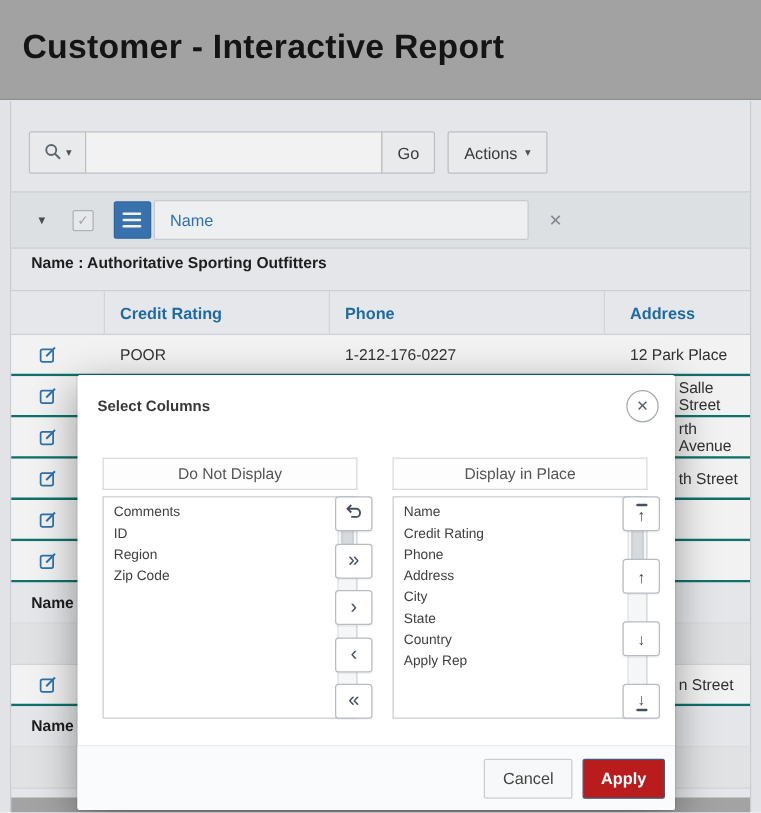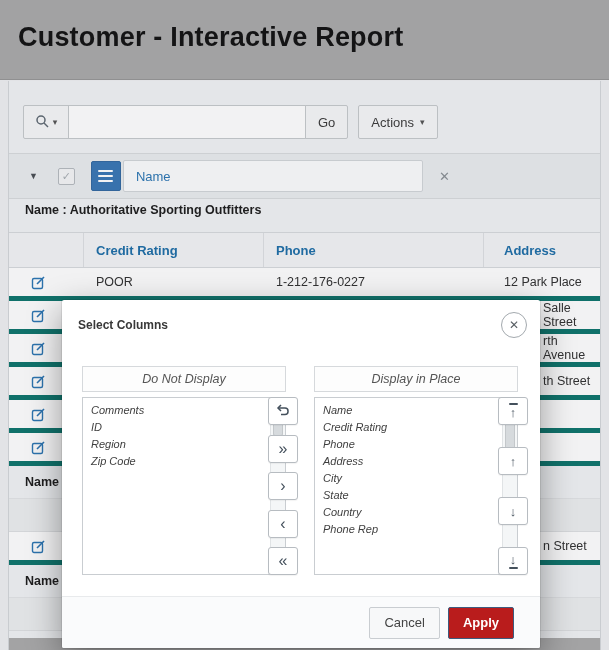--- a/index.html
+++ b/index.html
@@ -31,21 +31,21 @@
   .filter-edit { margin-left:16px; width:30px; height:30px; background:#3a78b5; border:1px solid #336aa2; border-radius:2px; display:flex; flex-direction:column; align-items:center; justify-content:center; gap:3px; cursor:pointer; }
   .filter-edit .bar { width:15px; height:2px; background:#fff; border-radius:1px; }
   .filter-value { margin-left:2px; width:300px; height:32px; background:#fbfcfd; border:1px solid #d2d6d9; border-radius:2px; display:flex; align-items:center; padding:0 12px; font-size:13px; color:#2d77b4; cursor:pointer; }
   .filter-x { margin-left:16px; font-size:13px; color:#8a9095; cursor:pointer; }
 
   
   .break1 { position:absolute; top:122px; left:16px; font-size:12.5px; font-weight:bold; color:#1e1e1e; }
 
   
   .table { position:absolute; top:151px; left:0; right:0; }
-  .trow { display:flex; height:33px; background:#fff; border-bottom:5px solid #0f766e; }
+  .trow { display:flex; height:33px; background:#fff; border-bottom:2px solid #0f766e; }
   .thead { height:36px; background:#f3f4f6; border-top:1px solid #d7dadd; border-bottom:1px solid #d7dadd; }
   .c0 { width:75px; display:flex; align-items:center; padding-left:22px; }
   .c1 { width:180px; display:flex; align-items:center; padding-left:12px; }
   .c2 { width:220px; display:flex; align-items:center; padding-left:12px; }
   .c3 { flex:1; display:flex; align-items:center; padding-left:20px; }
   .thead .c0, .thead .c1, .thead .c2, .thead .c3 { border-right:1px solid #dde0e3; }
   .thead .c3 { border-right:none; }
   .th-label { font-size:13px; font-weight:600; color:#1f6fa8; cursor:pointer; }
   .cell-text { font-size:12.5px; color:#333; }
   .frag .c3 { padding-left:59px; }
@@ -56,38 +56,38 @@
   .bottom-bar { position:absolute; left:0; right:0; bottom:0; height:12px; background:#acacac; }
 
   
   .overlay { position:absolute; inset:0; background:rgba(30,40,50,0.06); }
   .dialog { position:absolute; left:62px; top:300px; width:478px; height:348px; background:#fff; border-radius:2px; box-shadow:0 10px 34px rgba(0,0,0,0.38), 0 0 0 1px rgba(0,0,0,0.08); }
   .dlg-head { position:absolute; top:0; left:0; right:0; height:50px; }
   .dlg-title { position:absolute; left:16px; top:0; line-height:50px; font-size:12px; font-weight:600; color:#383838; }
   .dlg-close { position:absolute; right:13px; top:12px; width:26px; height:26px; border:1px solid #a3a9ae; border-radius:50%; background:#fff; color:#5a6065; font-size:12px; display:flex; align-items:center; justify-content:center; cursor:pointer; }
   .dlg-body { position:absolute; top:50px; left:0; right:0; bottom:52px; }
 
-  .lbox { position:absolute; width:204px; top:16px;font-style:italic; }
+  .lbox { position:absolute; width:204px; top:16px; }
   .lbox-left { left:20px; } .lbox-right { left:252px; }
   .lbox-label { height:26px; border:1px solid #d6d9dc; background:#fdfdfd; font-size:12.5px; color:#555; text-align:center; line-height:24px; }
   .lbox-list { margin-top:5px; height:178px; border:1px solid #c9cdd1; background:#fff; position:relative; padding:4px 20px 4px 0; overflow:hidden; }
   .litem { font-size:11px; color:#3f3f3f; padding:0 8px; line-height:17px; cursor:pointer; white-space:nowrap; }
   .sb { position:absolute; top:0; right:0; bottom:0; width:15px; background:#f4f6f7; border-left:1px solid #e0e3e5; cursor:pointer; }
   .sb-up, .sb-down { position:absolute; left:0; width:14px; text-align:center; font-size:6.5px; color:#868c92; }
   .sb-up { top:2px; } .sb-down { bottom:2px; }
   .sb-thumb { position:absolute; left:2px; width:10px; background:#d6dadd; border:1px solid #c3c7ca; border-radius:2px; }
 
   .midcol { position:absolute; left:206px; top:47px; height:178px; display:flex; flex-direction:column; justify-content:space-between; }
   .rightcol { position:absolute; left:436px; top:47px; height:178px; display:flex; flex-direction:column; justify-content:space-between; }
   .btn-sq { width:30px; height:28px; border:1px solid #b7bcc1; border-radius:3px; background:#fff; color:#44505c; display:flex; align-items:center; justify-content:center; font-size:16px; line-height:1; cursor:pointer; box-shadow:0 1px 1px rgba(0,0,0,0.05); }
   .btn-sq .small-arrow { font-size:13px; }
   .stack { display:flex; flex-direction:column; align-items:center; gap:1px; }
   .hbar { width:9px; height:2px; background:#44505c; border-radius:1px; }
 
-  .dlg-foot { position:absolute; bottom:0; left:0; right:0; height:52px; background:#fafbfc; border-top:1px solid #e8eaec; border-radius:0 0 2px 2px; display:flex; align-items:center; justify-content:flex-end; gap:8px; padding-right:26px; }
+  .dlg-foot { position:absolute; bottom:0; left:0; right:0; height:52px; background:#fafbfc; border-top:1px solid #e8eaec; border-radius:0 0 2px 2px; display:flex; align-items:center; justify-content:flex-end; gap:8px; padding-right:8px; }
   .cancel-btn { height:32px; padding:0 14px; background:#f7f8f9; border:1px solid #c9cdd1; border-radius:2px; font-size:13px; color:#444; display:flex; align-items:center; cursor:pointer; }
   .apply-btn { height:32px; padding:0 14px; background:#b91c1c; border:1px solid #3d5b7e; border-radius:2px; font-size:13px; font-weight:bold; color:#fff; display:flex; align-items:center; cursor:pointer; }
 </style>
 </head>
 <body>
 
 <div class="page">
 
   <div class="app-header">
     <div class="app-title">Customer - Interactive Report</div>
@@ -326,21 +326,21 @@
       <div class="lbox lbox-right">
         <div class="lbox-label">Display in Place</div>
         <div class="lbox-list">
           <div class="litem">Name</div>
           <div class="litem">Credit Rating</div>
           <div class="litem">Phone</div>
           <div class="litem">Address</div>
           <div class="litem">City</div>
           <div class="litem">State</div>
           <div class="litem">Country</div>
-          <div class="litem">Phone Rep</div>
+          <div class="litem">Apply Rep</div>
           <div class="sb">
             <div class="sb-up">▲</div>
             <div class="sb-thumb" style="top:12px;height:40px;"></div>
             <div class="sb-down">▼</div>
           </div>
         </div>
       </div>
 
       <div class="rightcol">
         <div class="btn-sq">

